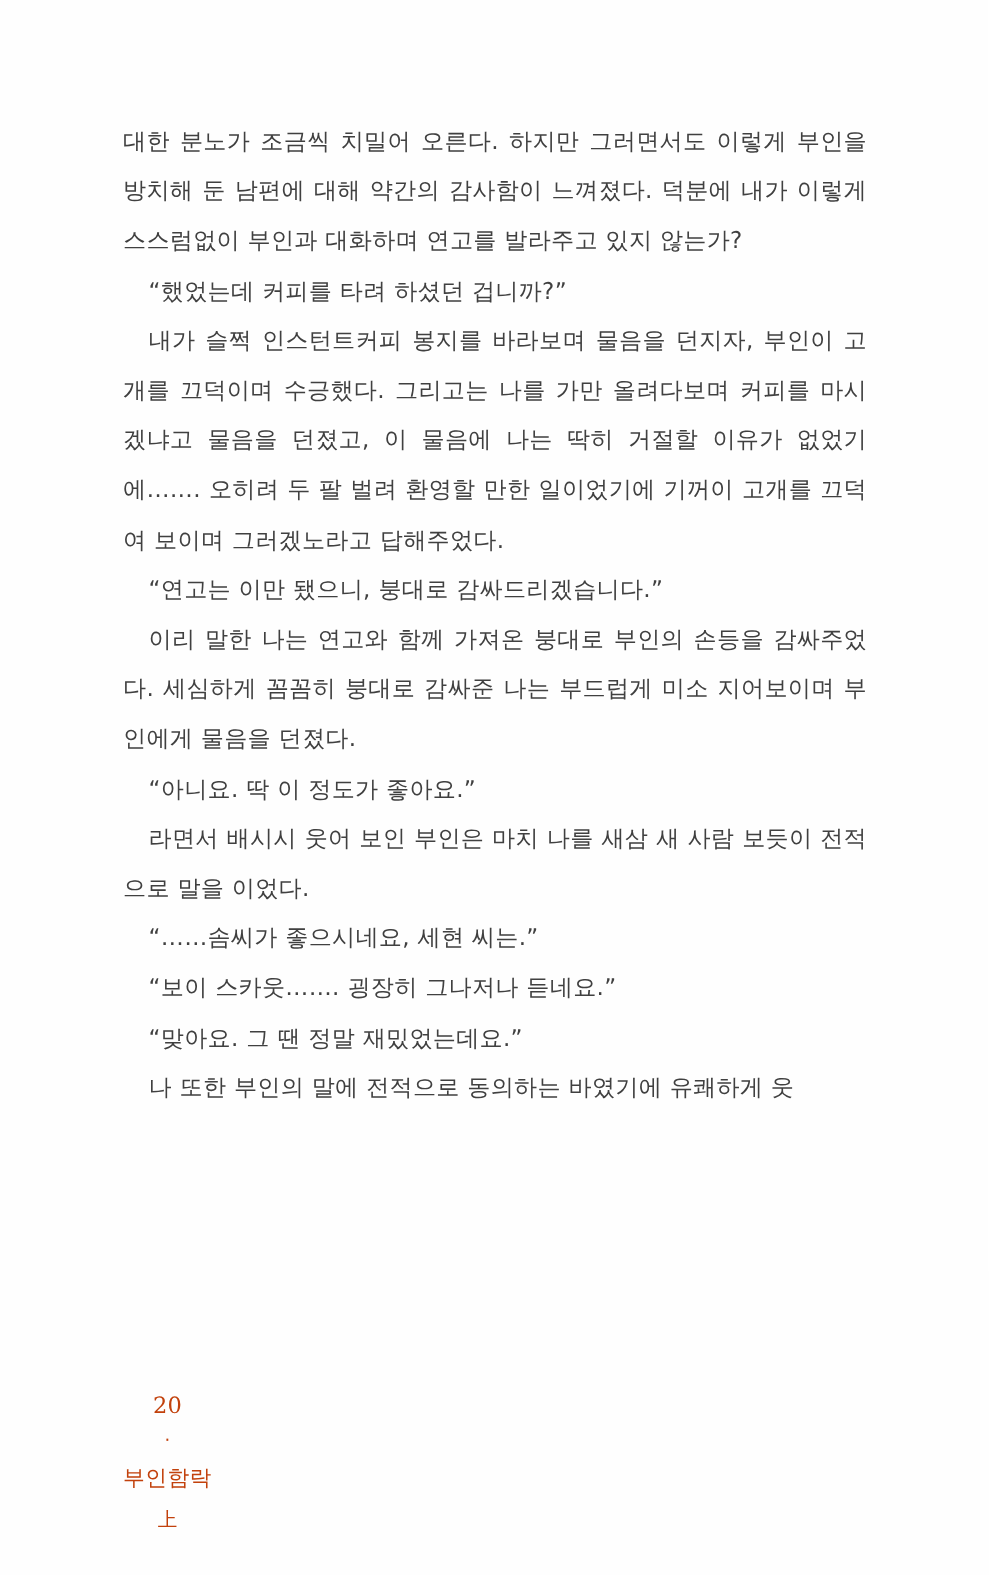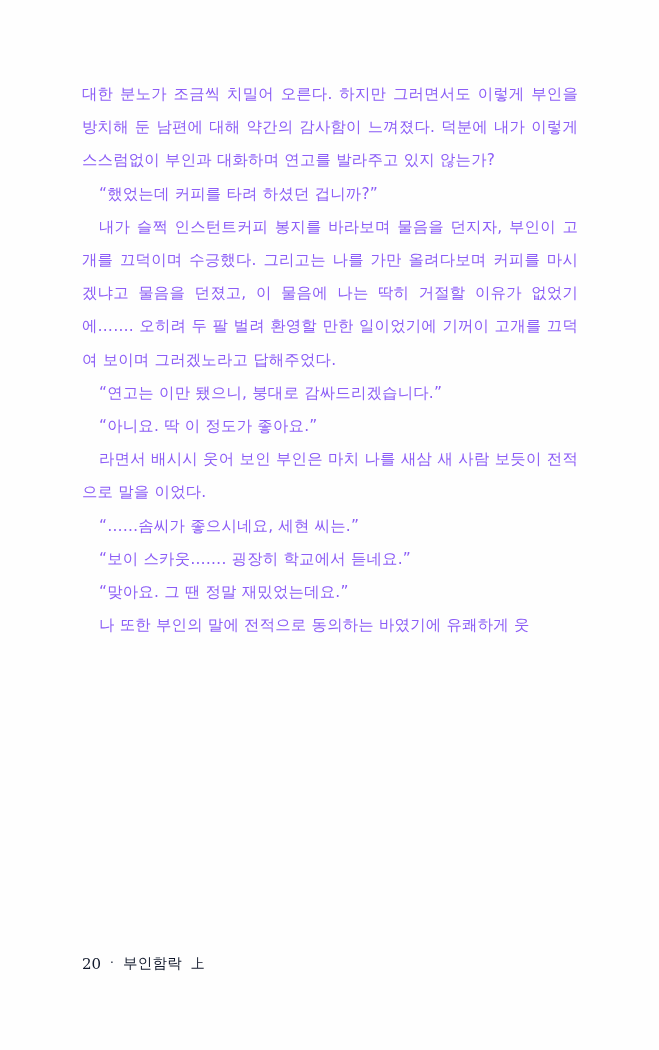--- a/index.html
+++ b/index.html
@@ -30,34 +30,35 @@
     width: 496px;
   }
   .para {
     font-size: 15.4px;
     line-height: 33.2px;
     text-align: justify;
     text-justify: inter-character;
     margin: 0;
     letter-spacing: 0.2px;
     word-break: break-all;
-    color: #8b5cf6;
+    color: #404040;
   }
   .para.indent {
     text-indent: 17px;
   }
   .footer {
     position: absolute;
     left: 82px;
-    top: 954px;
+    top: 928px;
     display: flex;
     align-items: center;
     gap: 9px;
     font-size: 14.5px;
-    color: #0f172a;
+    color: #c2410c;
+    flex-direction: column;
   }
   .footer .pagenum {
     font-family: "DejaVu Serif", serif;
     font-size: 15px;
   }
   .footer .dot {
     font-size: 12px;
     line-height: 1;
     position: relative;
     top: -1px;
@@ -73,24 +74,25 @@
 </head>
 <body>
 
 <div class="page">
 
   <div class="text-block">
     <p class="para">대한 분노가 조금씩 치밀어 오른다. 하지만 그러면서도 이렇게 부인을 방치해 둔 남편에 대해 약간의 감사함이 느껴졌다. 덕분에 내가 이렇게 스스럼없이 부인과 대화하며 연고를 발라주고 있지 않는가?</p>
     <p class="para indent">“했었는데 커피를 타려 하셨던 겁니까?”</p>
     <p class="para indent">내가 슬쩍 인스턴트커피 봉지를 바라보며 물음을 던지자, 부인이 고개를 끄덕이며 수긍했다. 그리고는 나를 가만 올려다보며 커피를 마시겠냐고 물음을 던졌고, 이 물음에 나는 딱히 거절할 이유가 없었기에……. 오히려 두 팔 벌려 환영할 만한 일이었기에 기꺼이 고개를 끄덕여 보이며 그러겠노라고 답해주었다.</p>
     <p class="para indent">“연고는 이만 됐으니, 붕대로 감싸드리겠습니다.”</p>
+    <p class="para indent">이리 말한 나는 연고와 함께 가져온 붕대로 부인의 손등을 감싸주었다. 세심하게 꼼꼼히 붕대로 감싸준 나는 부드럽게 미소 지어보이며 부인에게 물음을 던졌다.</p>
     <p class="para indent">“아니요. 딱 이 정도가 좋아요.”</p>
     <p class="para indent">라면서 배시시 웃어 보인 부인은 마치 나를 새삼 새 사람 보듯이 전적으로 말을 이었다.</p>
     <p class="para indent">“……솜씨가 좋으시네요, 세현 씨는.”</p>
-    <p class="para indent">“보이 스카웃……. 굉장히 학교에서 듣네요.”</p>
+    <p class="para indent">“보이 스카웃……. 굉장히 그나저나 듣네요.”</p>
     <p class="para indent">“맞아요. 그 땐 정말 재밌었는데요.”</p>
     <p class="para indent">나 또한 부인의 말에 전적으로 동의하는 바였기에 유쾌하게 웃</p>
   </div>
 
   <div class="footer">
     <span class="pagenum">20</span>
     <span class="dot">·</span>
     <span class="booktitle">부인함락</span>
     <span class="vol">上</span>
   </div>

